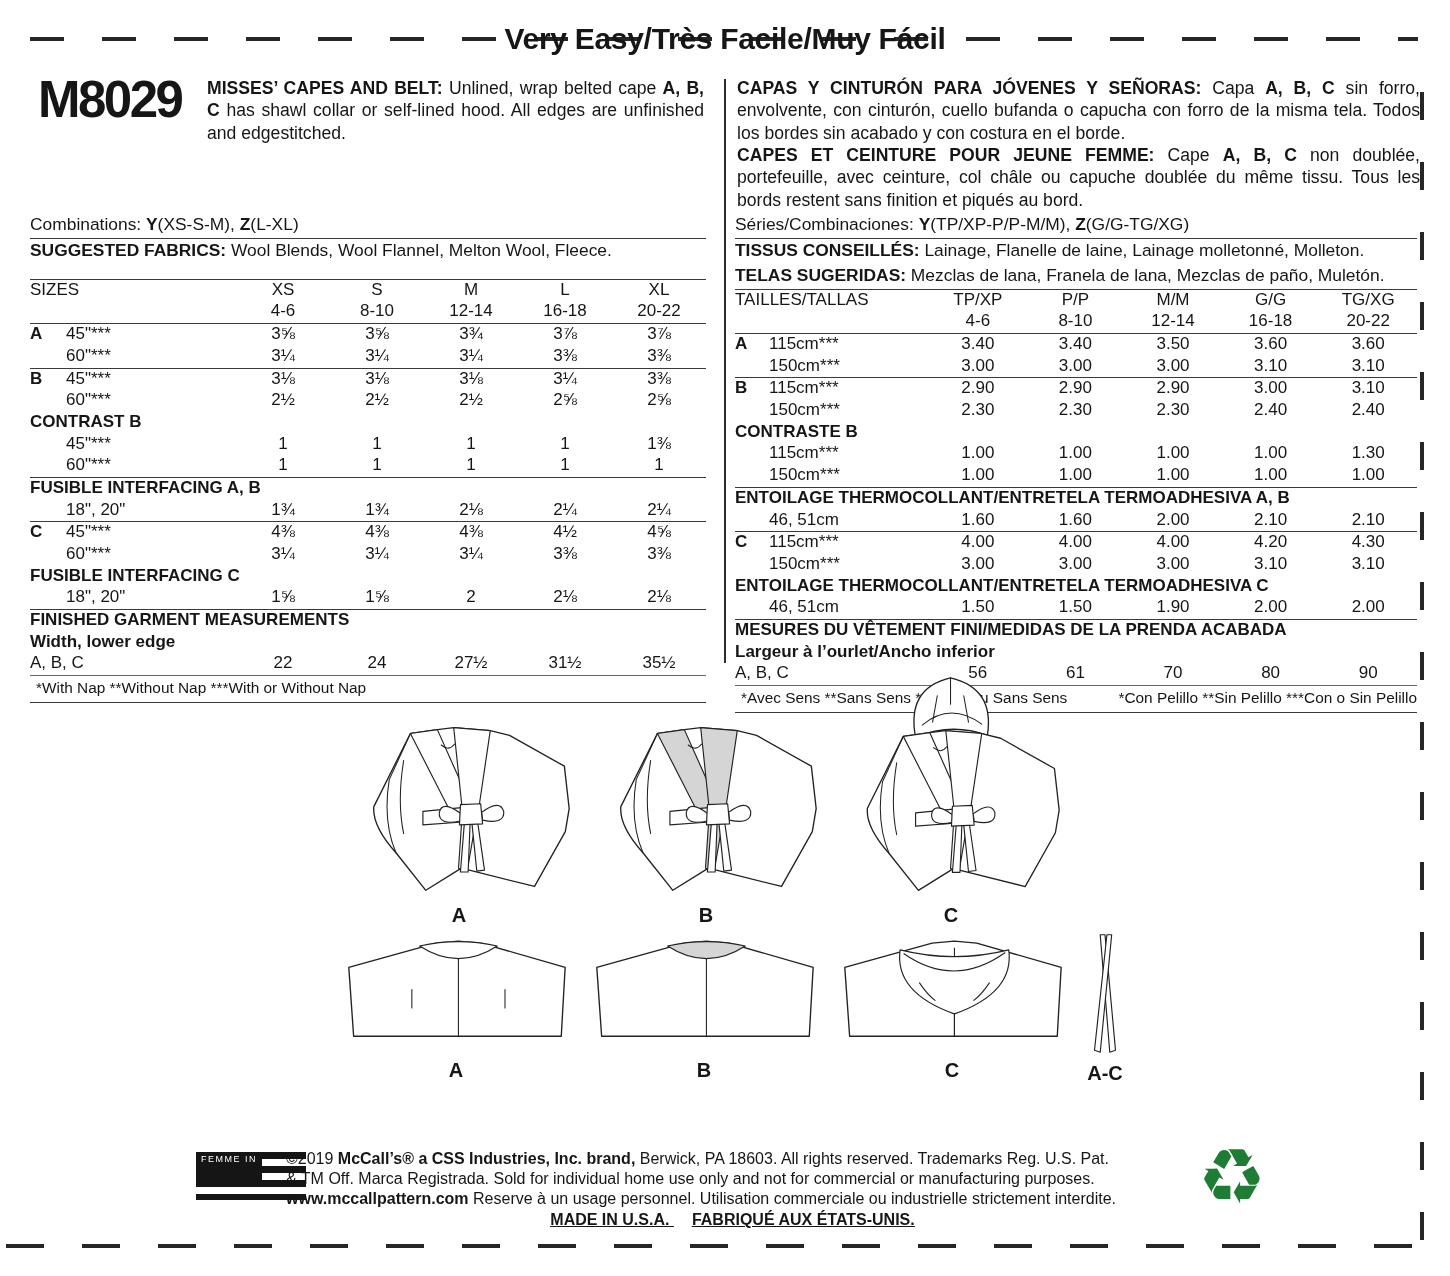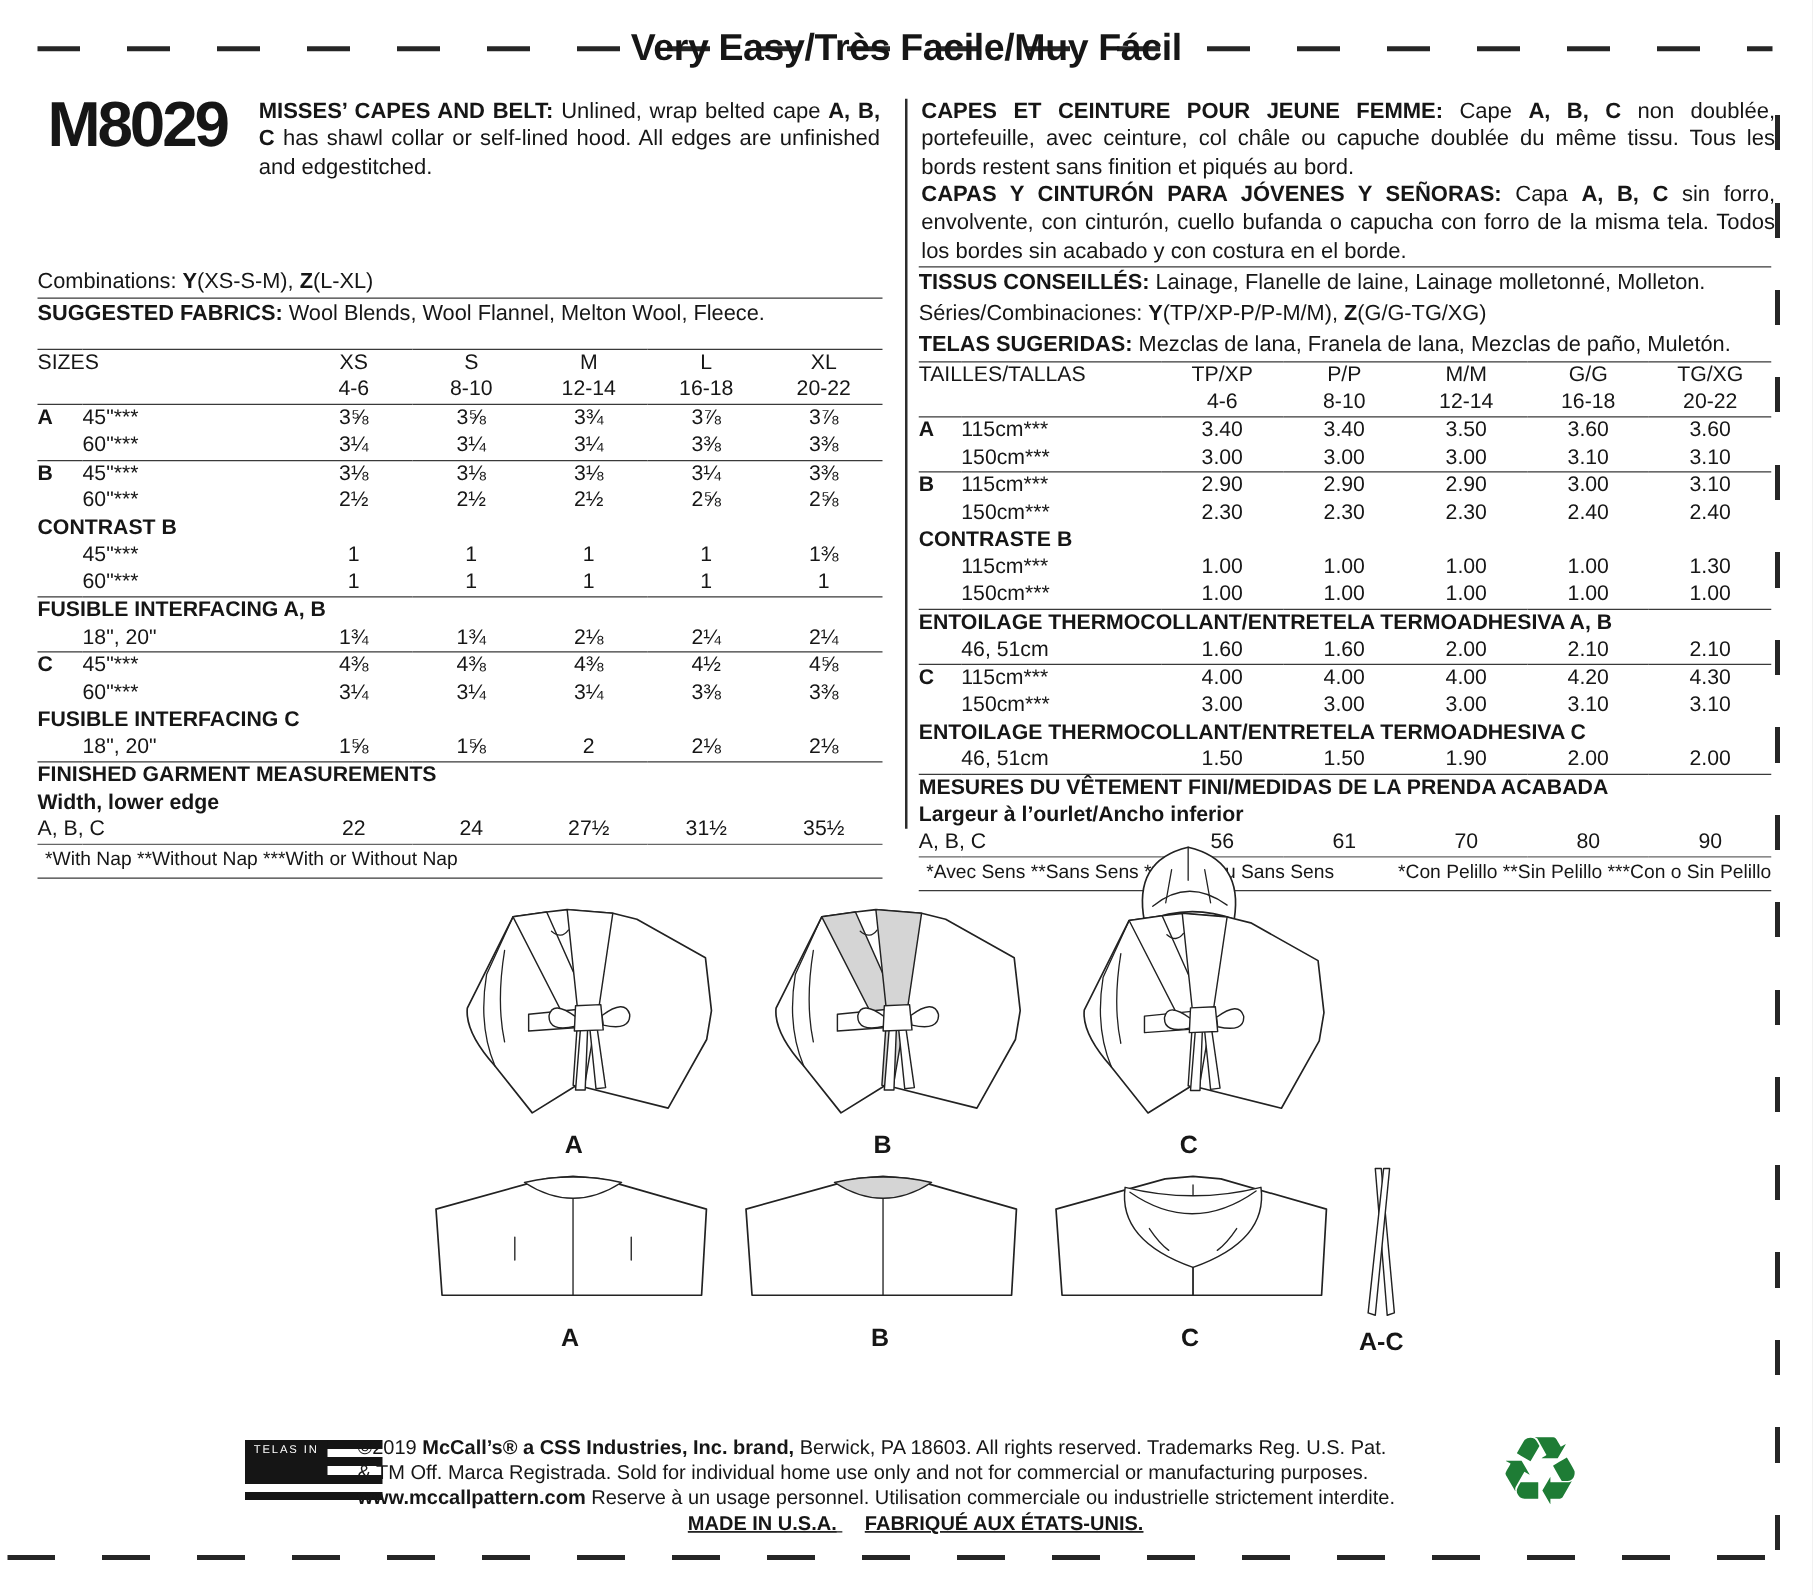--- a/index.html
+++ b/index.html
@@ -86,22 +86,22 @@
   <div class="dash-top"></div>
   <div class="dash-right"></div>
   <div class="dash-bottom"></div>
 
   <div class="title">Very Easy/Très Facile/Muy Fácil</div>
   <div class="pnum">M8029</div>
 
   <div class="desc-en"><span style="font-weight: bold;">MISSES’ CAPES AND BELT: </span><span>Unlined, wrap belted cape </span><span style="font-weight: bold;">A, B, C</span><span> has shawl collar or self-lined hood. All edges are unfinished and edgestitched.</span></div>
   <div class="vdivider"></div>
   <div class="desc-int">
+    <p><span style="font-weight: bold;">CAPAS Y CINTURÓN PARA JÓVENES Y SEÑORAS: </span><span>Capa </span><span style="font-weight: bold;">A, B, C</span><span> sin forro, envolvente, con cinturón, cuello bufanda o capucha con forro de la misma tela. Todos los bordes sin acabado y con costura en el borde.</span></p>
     <p><span style="font-weight: bold;">CAPES ET CEINTURE POUR JEUNE FEMME: </span><span>Cape </span><span style="font-weight: bold;">A, B, C</span><span> non doublée, portefeuille, avec ceinture, col châle ou capuche doublée du même tissu. Tous les bords restent sans finition et piqués au bord.</span></p>
-    <p><span style="font-weight: bold;">CAPAS Y CINTURÓN PARA JÓVENES Y SEÑORAS: </span><span>Capa </span><span style="font-weight: bold;">A, B, C</span><span> sin forro, envolvente, con cinturón, cuello bufanda o capucha con forro de la misma tela. Todos los bordes sin acabado y con costura en el borde.</span></p>
   </div>
 
   <div class="colL">
     <div class="pre-line"><span>Combinations: </span><span style="font-weight: bold;">Y</span><span>(XS-S-M), </span><span style="font-weight: bold;">Z</span><span>(L-XL)</span></div>
     <div class="pre-line rule-above"><span style="font-weight: bold;">SUGGESTED FABRICS:</span><span> Wool Blends, Wool Flannel, Melton Wool, Fleece.</span></div>
     <div class="tblwrap">
       <table class="tbl">
         <colgroup>
             <col style="width:36px">
             <col style="width:170px">
@@ -241,22 +241,22 @@
               <td class="val">31½</td>
               <td class="val">35½</td>
             </tr>
           </tbody>
       </table>
       <div class="notes">*With Nap **Without Nap ***With or Without Nap</div>
     </div>
   </div>
 
   <div class="colR">
+    <div class="pre-line"><span>Séries/Combinaciones: </span><span style="font-weight: bold;">Y</span><span>(TP/XP-P/P-M/M), </span><span style="font-weight: bold;">Z</span><span>(G/G-TG/XG)</span></div>
     <div class="pre-line rule-above"><span style="font-weight: bold;">TISSUS CONSEILLÉS:</span><span> Lainage, Flanelle de laine, Lainage molletonné, Molleton.</span></div>
-    <div class="pre-line"><span>Séries/Combinaciones: </span><span style="font-weight: bold;">Y</span><span>(TP/XP-P/P-M/M), </span><span style="font-weight: bold;">Z</span><span>(G/G-TG/XG)</span></div>
     <div class="pre-line"><span style="font-weight: bold;">TELAS SUGERIDAS:</span><span> Mezclas de lana, Franela de lana, Mezclas de paño, Muletón.</span></div>
     <div class="tblwrap">
       <table class="tbl">
         <colgroup>
             <col style="width:34px">
             <col style="width:160px">
             <col>
             <col>
             <col>
             <col>
@@ -460,21 +460,21 @@
   <div class="fig" style="left:1083px;top:930px;width:44px">
     <svg width="40" height="126" viewBox="0 0 36 132">
       <path class="bw" d="M13 5 L18 5 L29 126 L23 128 Z"></path>
       <path class="bw" d="M20 5 L25 5 L13 128 L7 126 Z"></path>
     </svg>
     <div class="cap">A-C</div>
   </div>
 
   <div class="flag">
     <div class="canton">
-      <span class="mi">TELAS IN</span>
+      <span class="mi">FEMME IN</span>
       <span class="us">USA</span>
     </div>
   </div>
 
   <div class="foot">
     <div><span>©2019 </span><span style="font-weight: bold;">McCall’s® a CSS Industries, Inc. brand,</span><span> Berwick, PA 18603. All rights reserved. Trademarks Reg. U.S. Pat.</span></div>
     <div><span>&amp; TM Off. Marca Registrada. Sold for individual home use only and not for commercial or manufacturing purposes.</span></div>
     <div><span style="font-weight: bold;">www.mccallpattern.com</span><span>  Reserve à un usage personnel. Utilisation commerciale ou industrielle strictement interdite.</span></div>
     <div class="made">
       <span>MADE IN U.S.A.</span>

